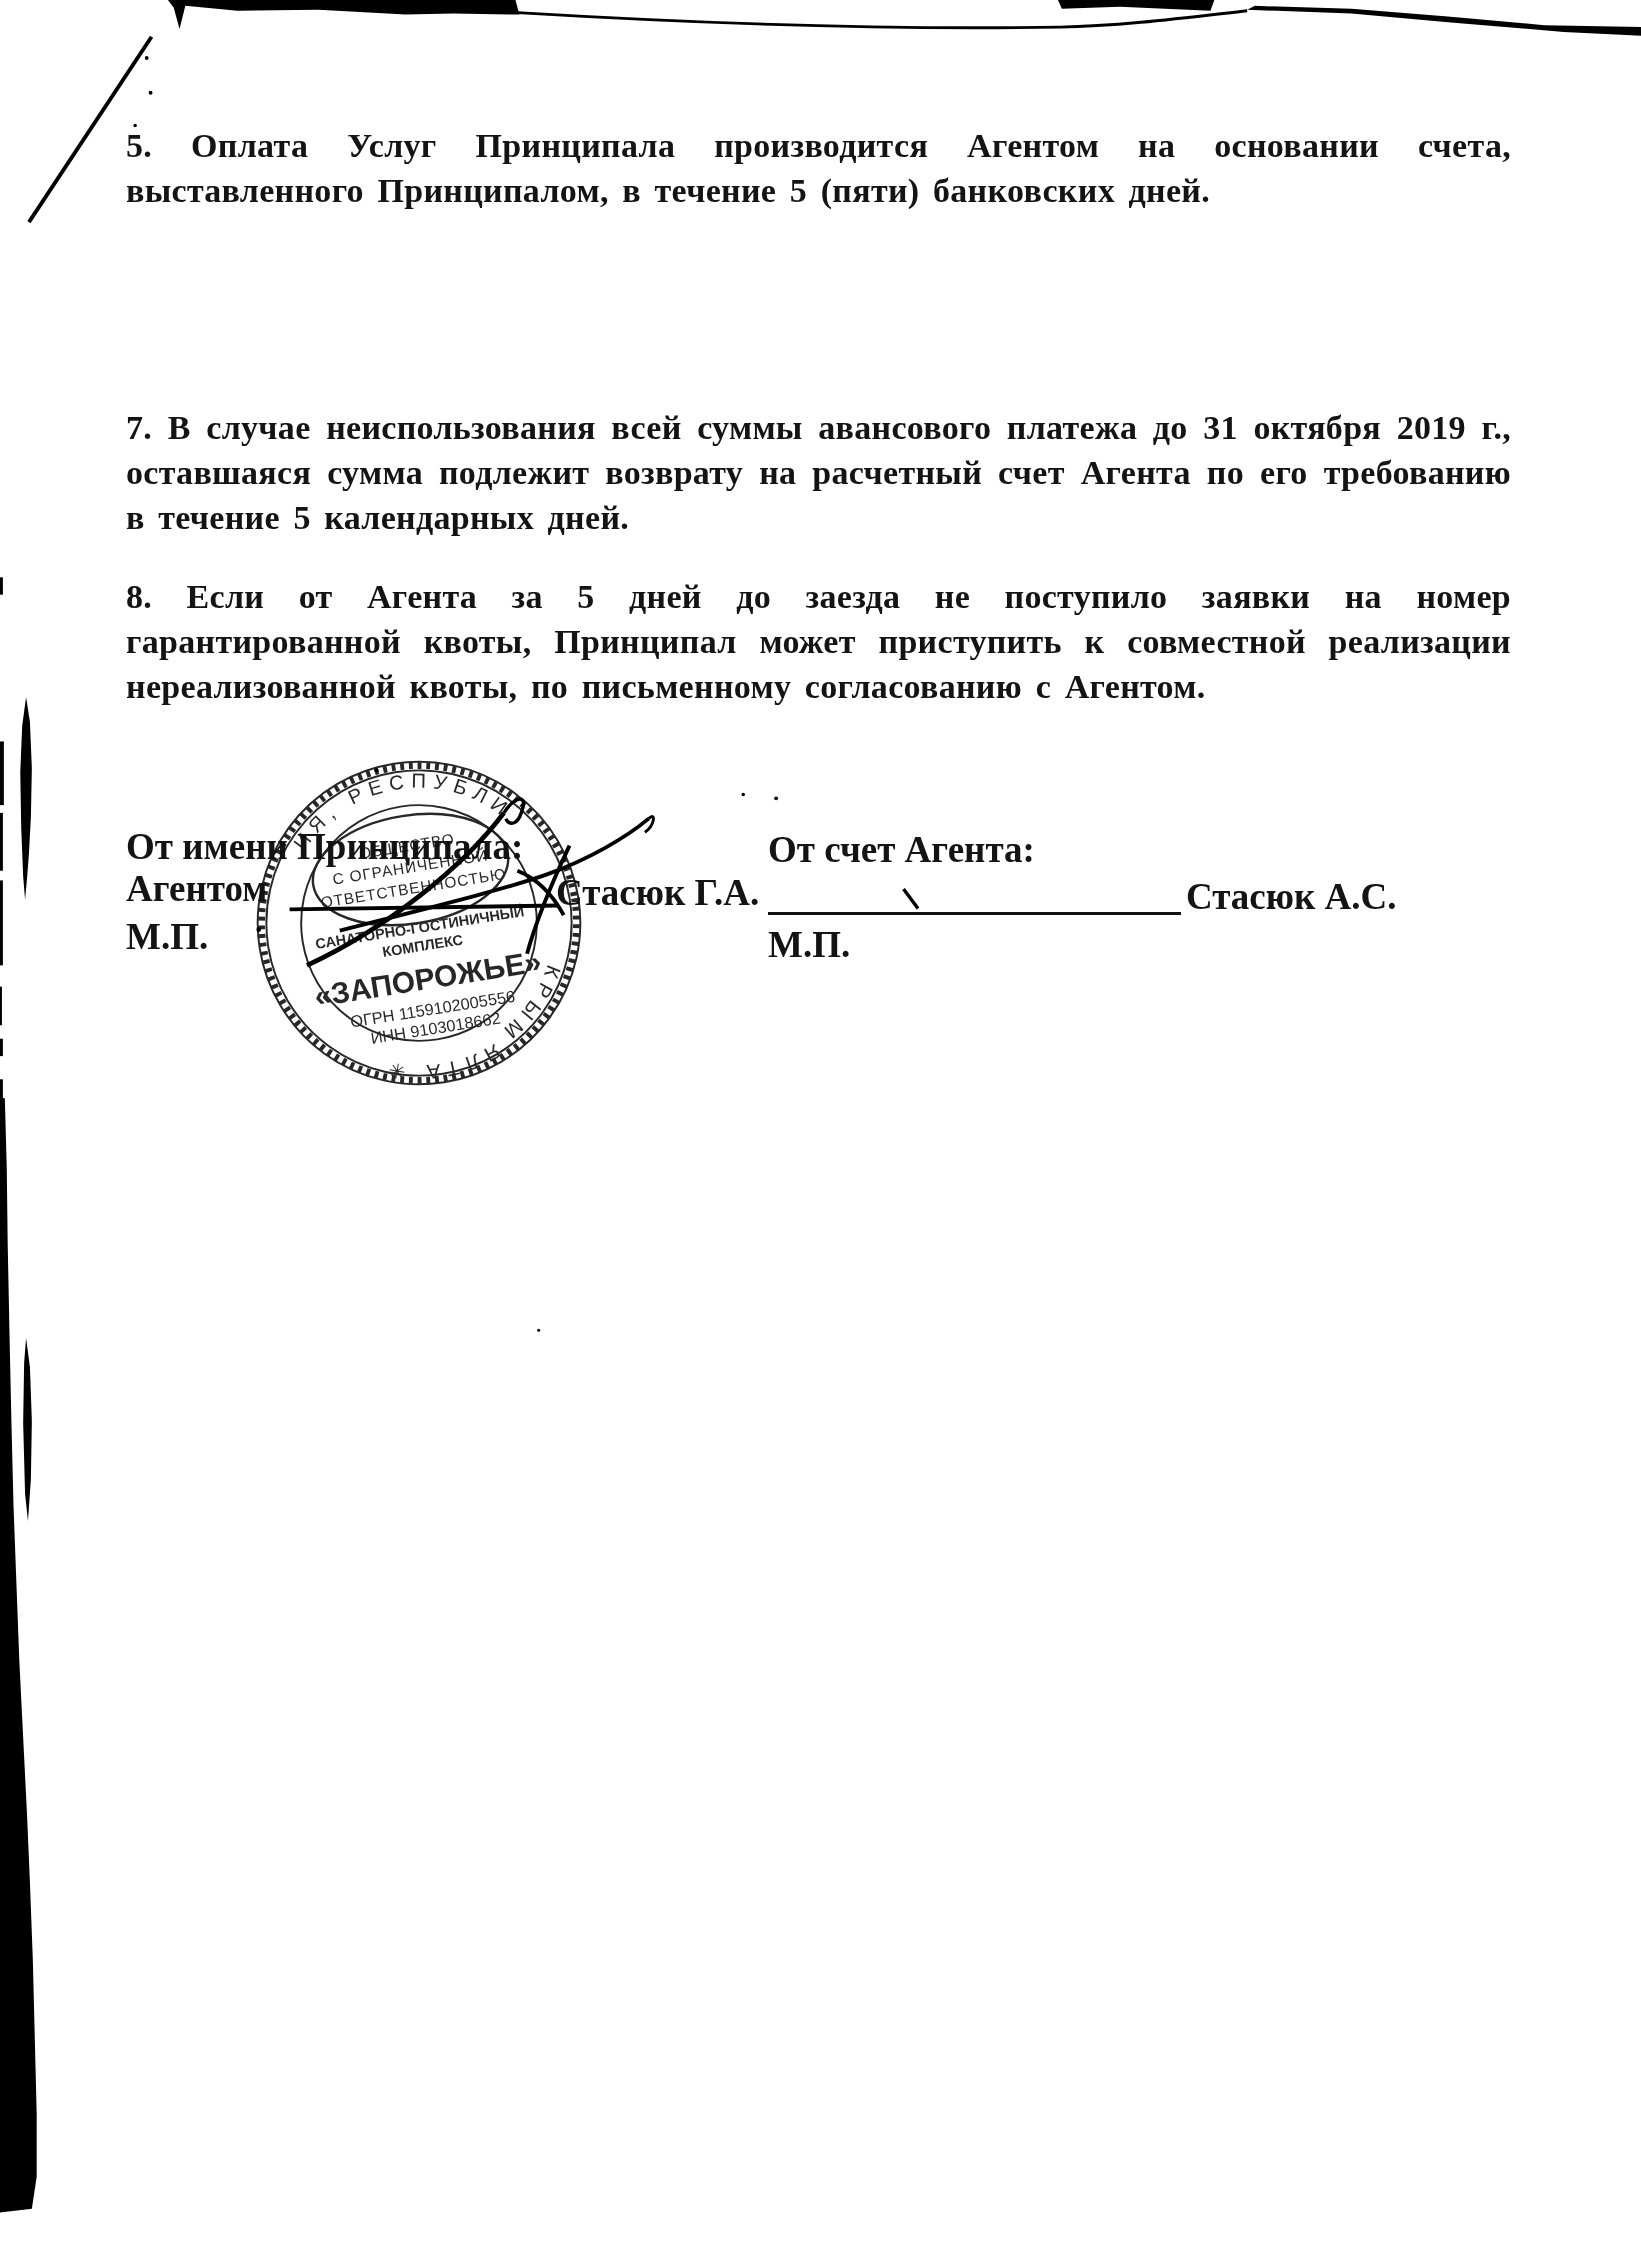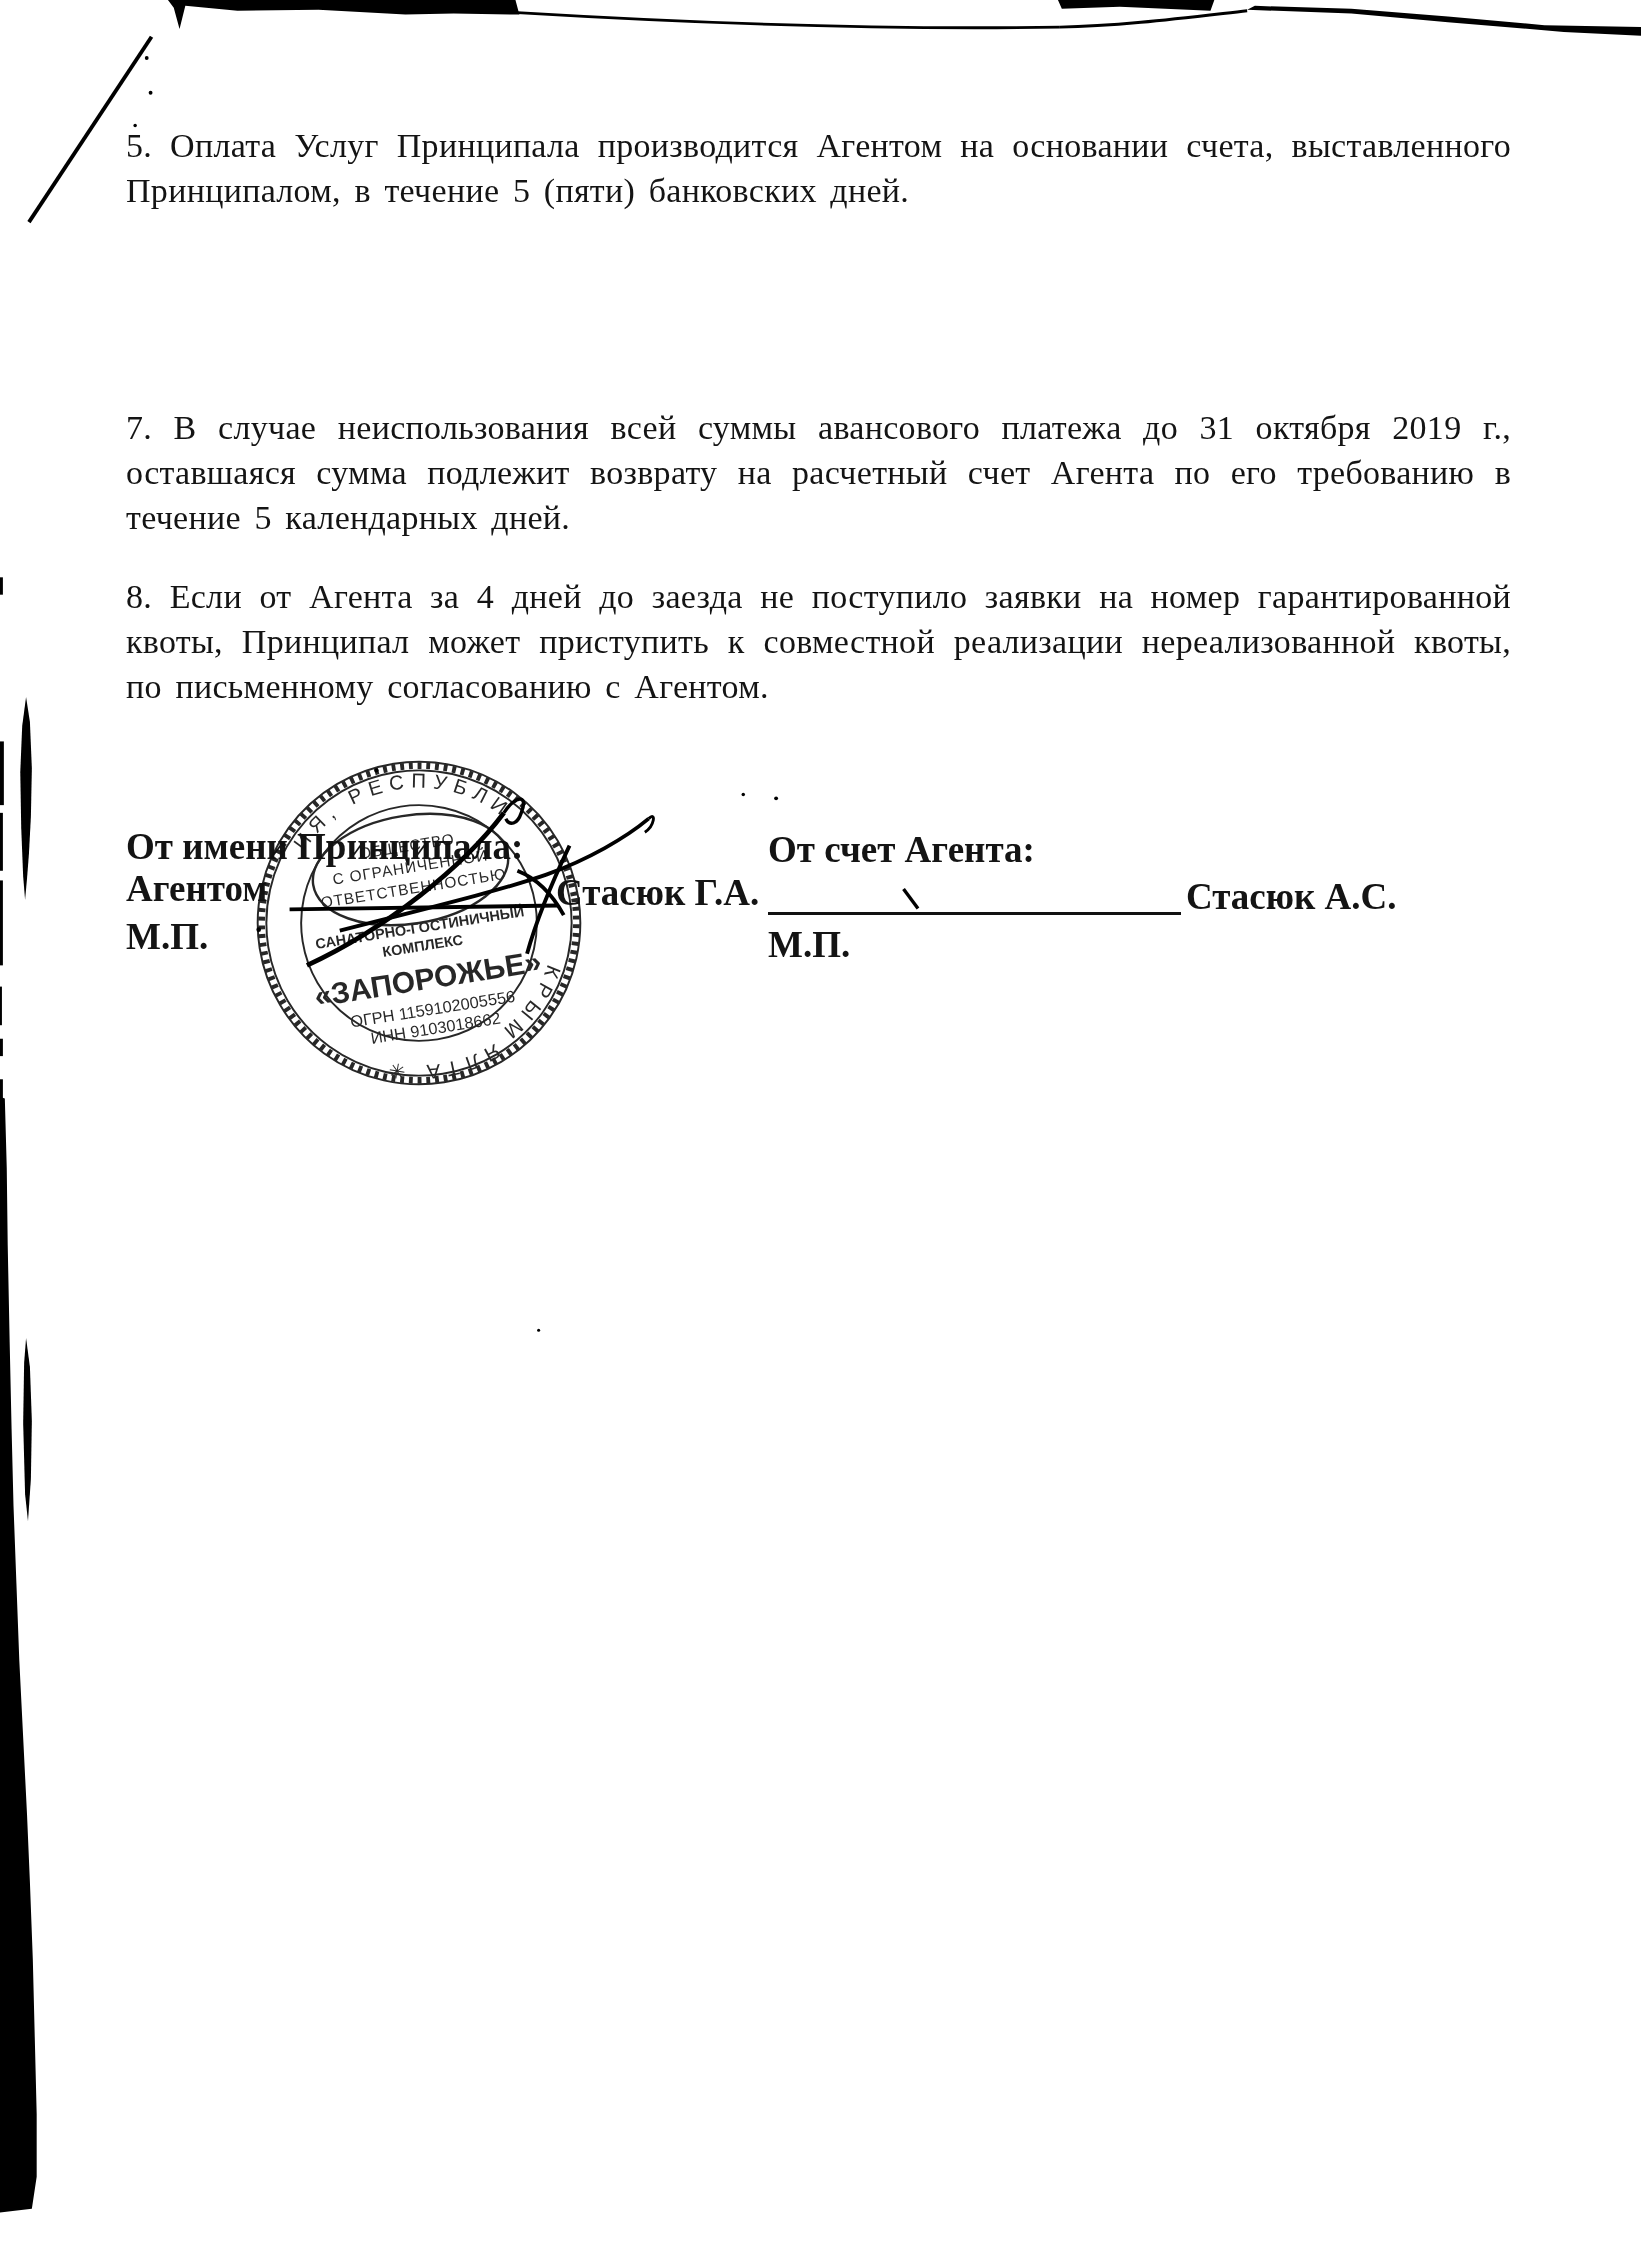--- a/index.html
+++ b/index.html
@@ -11,20 +11,21 @@
     font-family:"Liberation Serif", serif;
     color:#141414;
   }
   .clause{
     position:absolute;left:126px;width:1385px;
     margin:0;
     font-size:34px;line-height:45px;
     text-align:justify;
     letter-spacing:0.3px;word-spacing:4.8px;
     z-index:1;
+    font-weight:bold;
   }
   .c5{top:123px;}
   .c6{top:250px;}
   .c7{top:405px;}
   .c8{top:574px;}
   .sig{
     position:absolute;
     font-weight:bold;font-size:37px;
     white-space:nowrap;z-index:1;
   }
@@ -36,21 +37,21 @@
   .stamp text{font-family:"Liberation Sans", sans-serif;fill:#101010;}
   .artifacts{position:absolute;left:0;top:0;width:1641px;height:2257px;z-index:3;pointer-events:none;}
 </style>
 </head>
 <body>
 
 <div class="page">
 
   <p class="clause c5">5. Оплата Услуг Принципала производится Агентом на основании счета, выставленного Принципалом, в течение 5 (пяти) банковских дней.</p>
   <p class="clause c7">7. В случае неиспользования всей суммы авансового платежа до 31 октября 2019 г., оставшаяся сумма подлежит возврату на расчетный счет Агента по его требованию в течение 5 календарных дней.</p>
-  <p class="clause c8">8. Если от Агента за 4 дней до заезда не поступило заявки на номер гарантированной квоты, Принципал может приступить к совместной реализации нереализованной квоты, по письменному согласованию с Агентом.</p>
+  <p class="clause c8">8. Если от Агента за 5 дней до заезда не поступило заявки на номер гарантированной квоты, Принципал может приступить к совместной реализации нереализованной квоты, по письменному согласованию с Агентом.</p>
 
   <div>
     <div class="sig" style="left:126px;top:825px;">От имени Принципала:</div>
     <div class="sig" style="left:126px;top:867px;">Агентом</div>
     <div class="sig" style="left:556px;top:871px;">Стасюк Г.А.</div>
     <div class="sig" style="left:126px;top:915px;">М.П.</div>
 
     <div class="sig" style="left:768px;top:828px;">От счет Агента:</div>
     <div class="sig-line"></div>
     <div class="sig" style="left:1186px;top:875px;">Стасюк А.С.</div>

